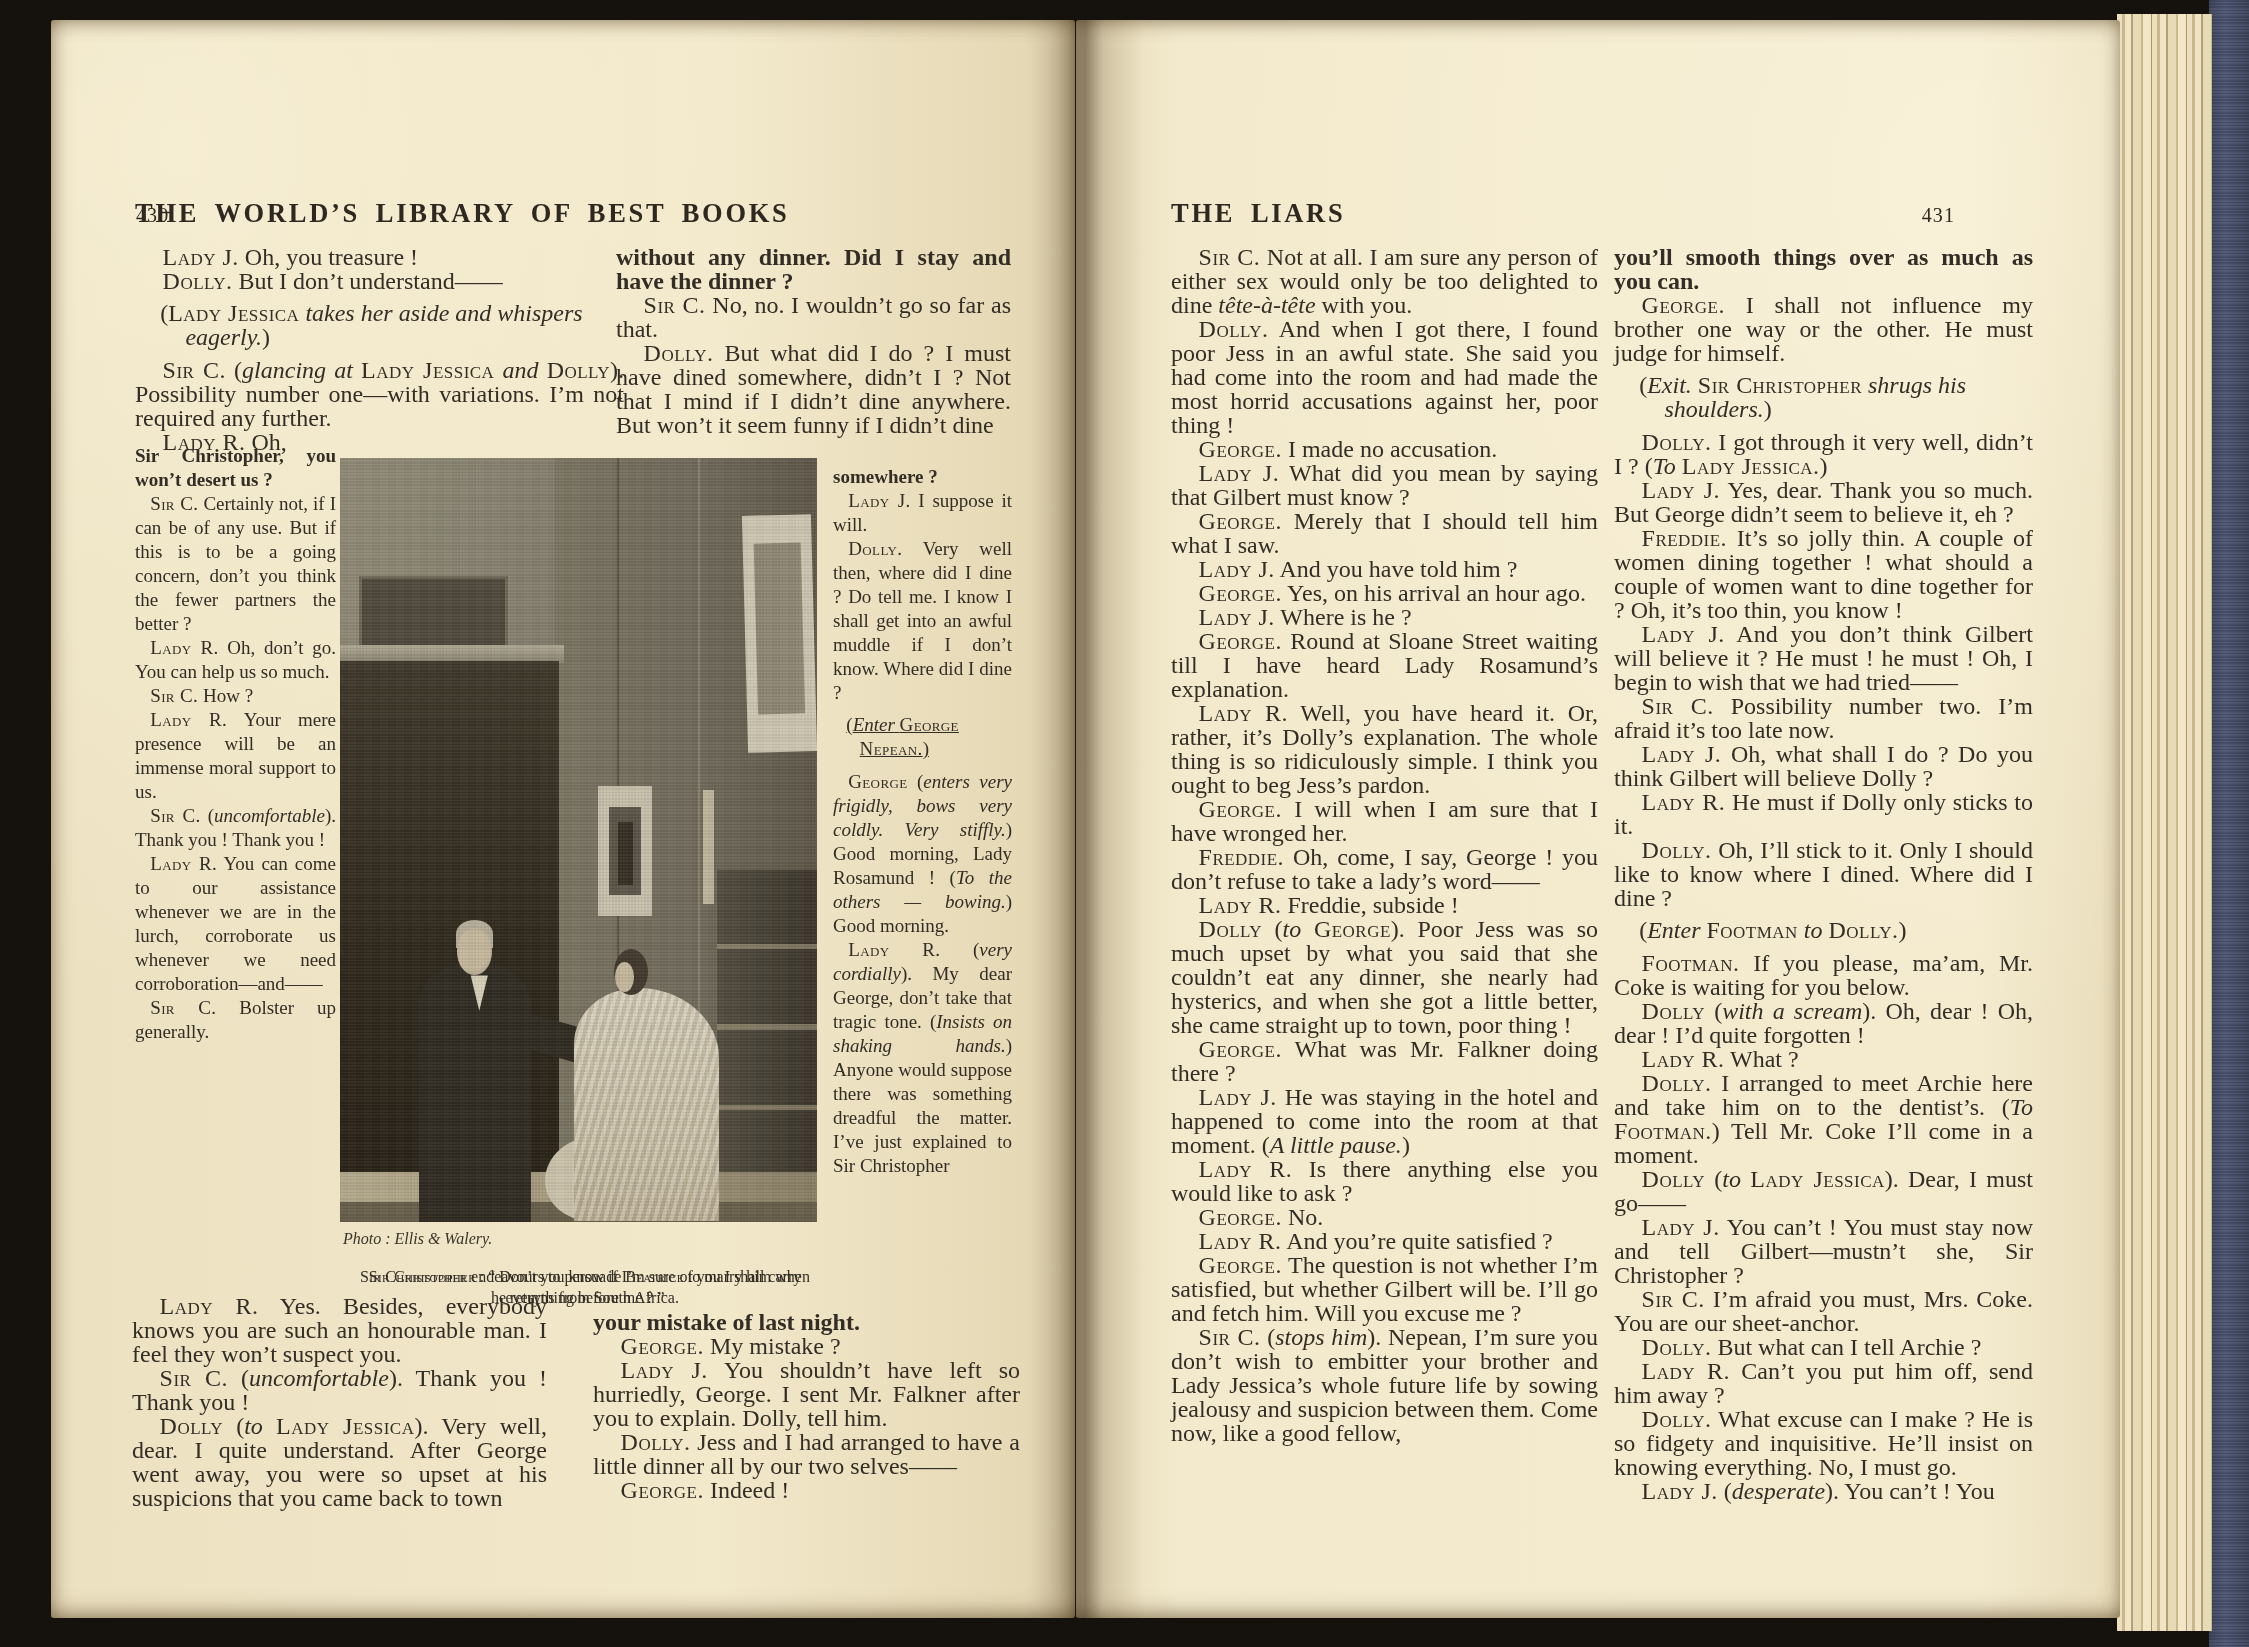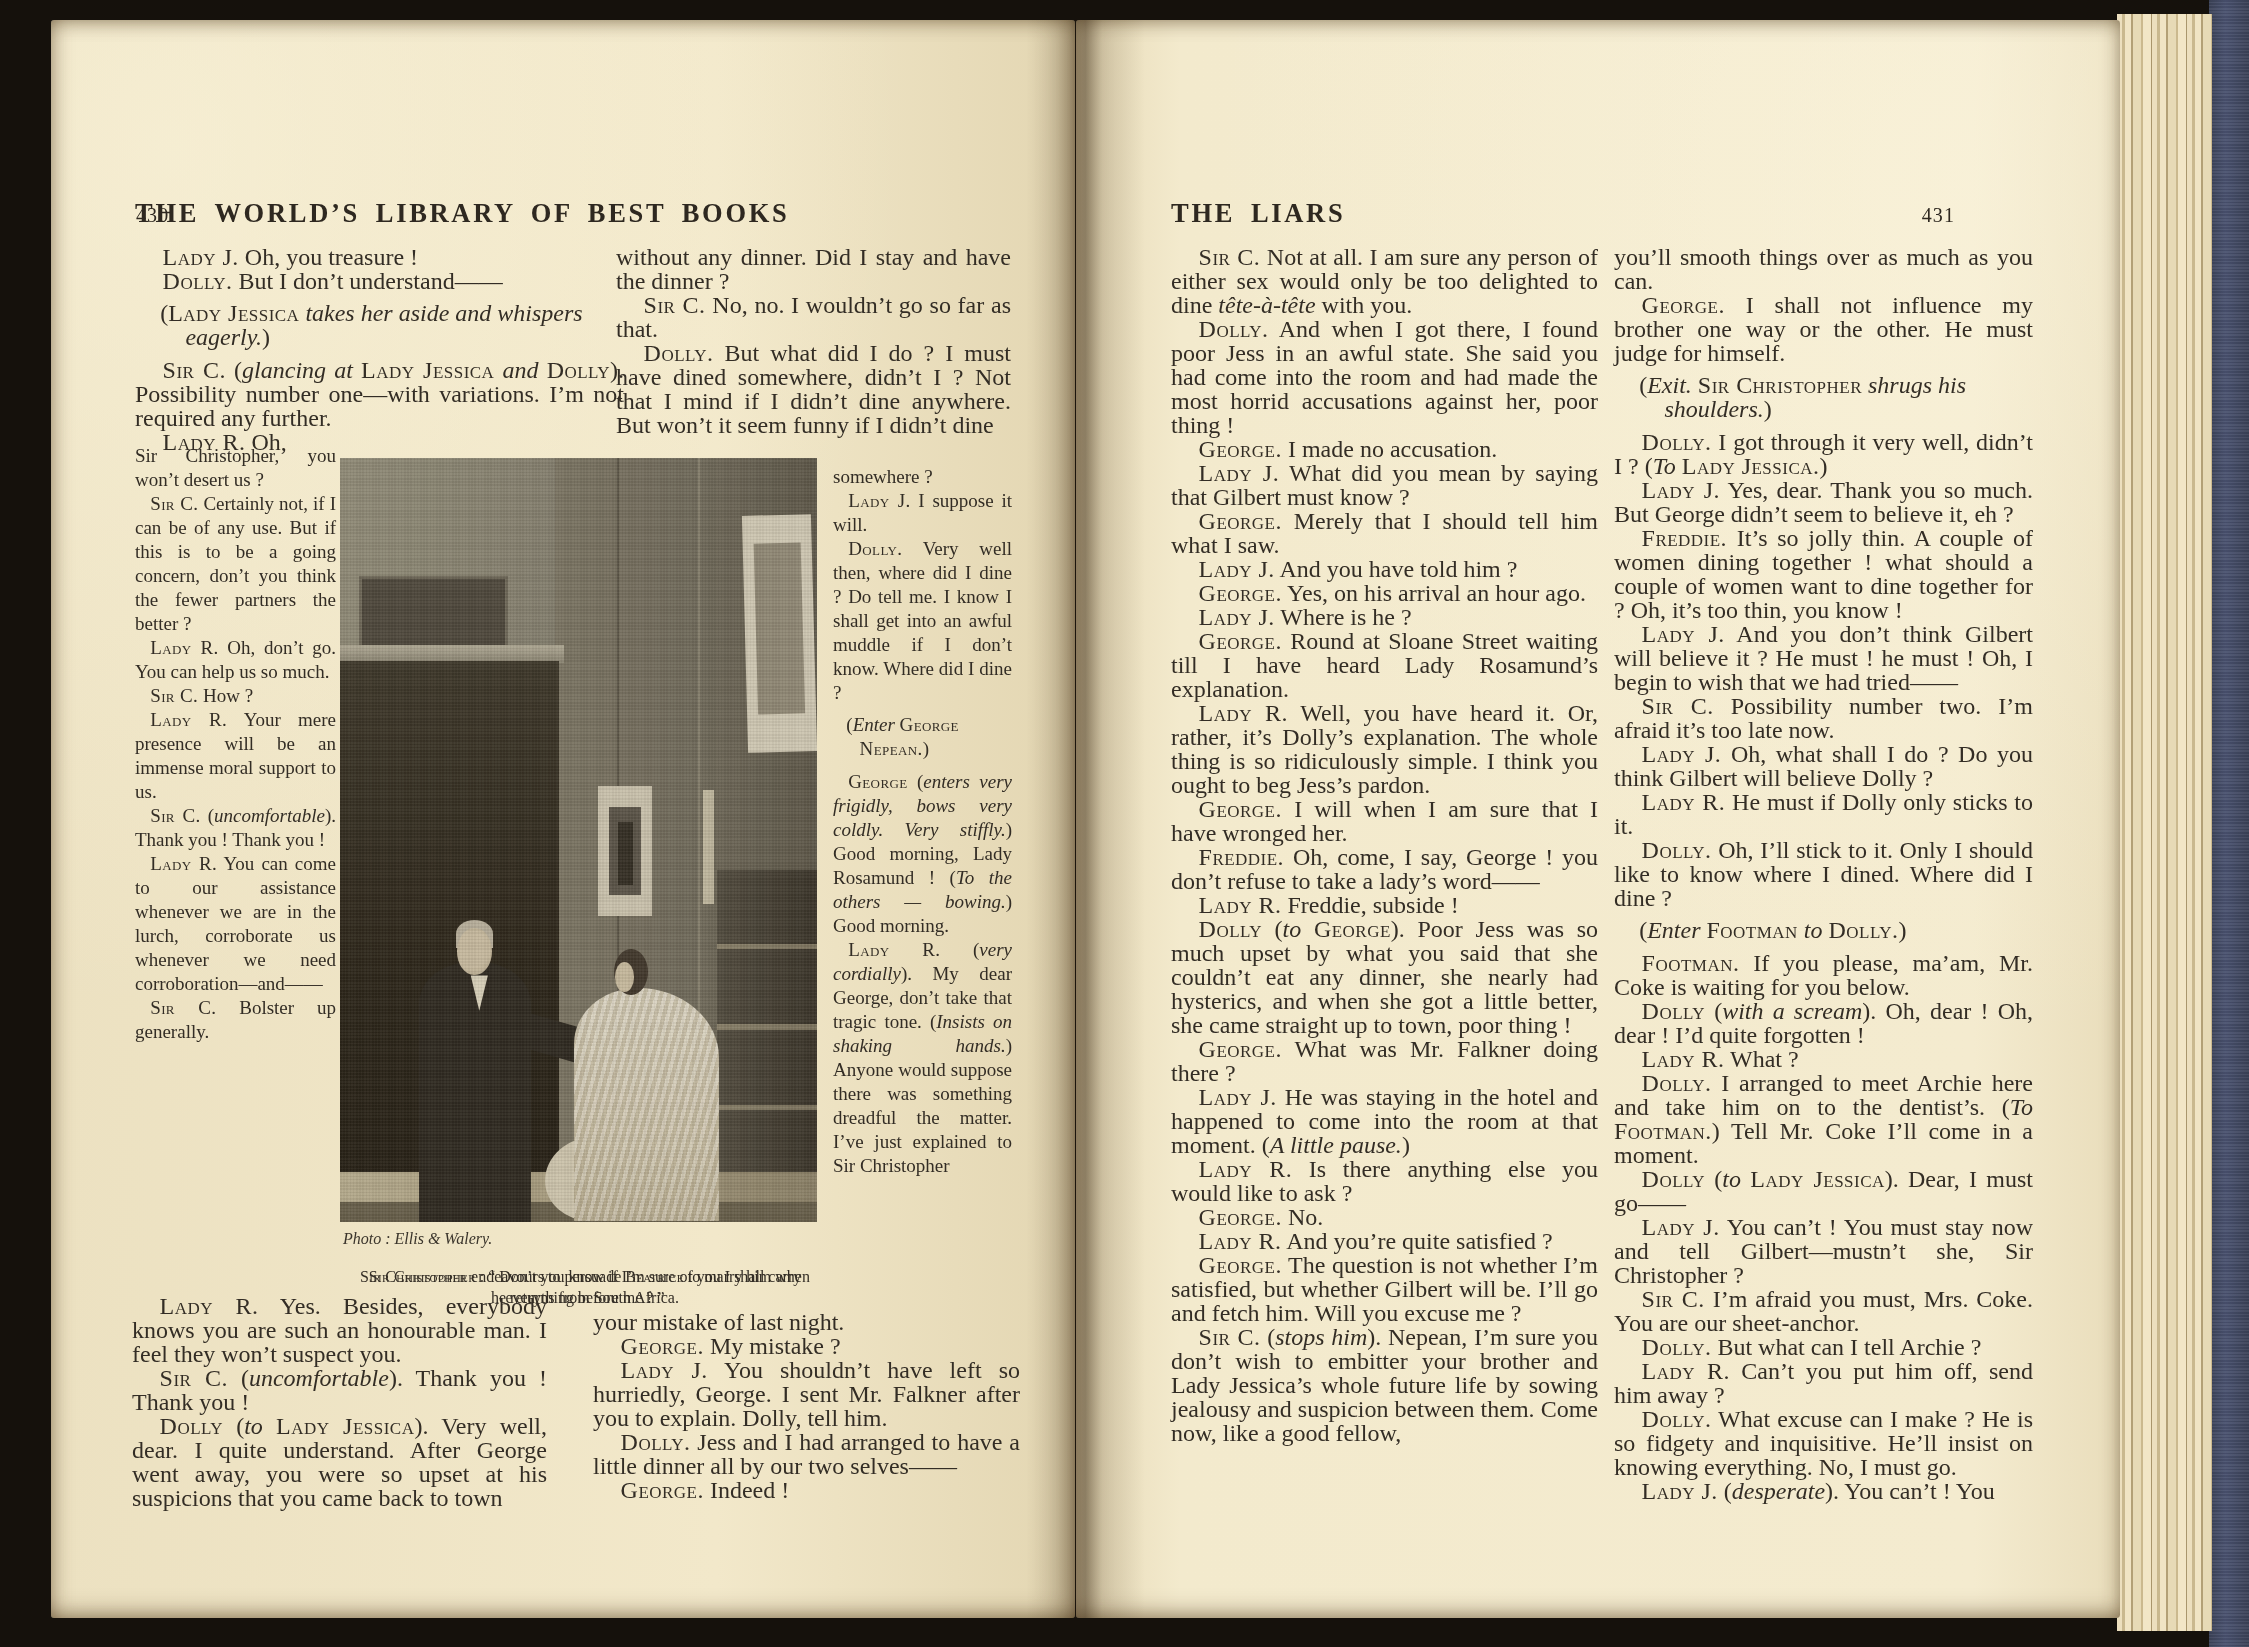--- a/index.html
+++ b/index.html
@@ -33,23 +33,23 @@
   
   .pg-header { position:absolute; top:178px; left:0; right:0; height:43px; }
   .running { position:absolute; text-align:left; font-weight:700; font-size:26.5px;
              letter-spacing:2.7px; word-spacing:6.5px; color:#2e2820; white-space:nowrap; }
   .folio   { position:absolute; font-size:20px; color:#2e2820; letter-spacing:1.1px; }
 
   .blk { position:absolute; font-size:24px; line-height:24px; hyphens:auto; }
   .narrow { font-size:19px; line-height:24px; }
   .para { margin:0; text-align:justify; text-indent:1.15em; }
   .narrow .para { text-indent:.8em; }
-  .para.cont { text-indent:0; }
+  .para.cont { text-indent:0;font-weight:bold; }
   .para.stage { margin:8.6px 0; padding-left:2.1em; text-indent:-1.05em; text-align:left; }
-  .narrow .para.stage { padding-left:1.4em; text-indent:-.7em; }
+  .narrow .para.stage { padding-left:1.4em; text-indent:-.7em;text-decoration:underline; }
   .sc { font-variant-caps:small-caps; letter-spacing:.02em; }
   .it { font-style:italic; }
 
   .credit { position:absolute; font-style:italic; font-size:16px; color:#3a342b; }
   .caption { position:absolute; text-align:center; }
   .caption .para { text-align:center; text-indent:0; font-size:16px; line-height:21.6px; margin:0 0 4.3px 0; }
 
   
   .photo { position:absolute; left:289px; top:438px; width:477px; height:764px; overflow:hidden;
            background: linear-gradient(100deg,#93907f 0%,#827f72 45%,#6b675c 100%); }

